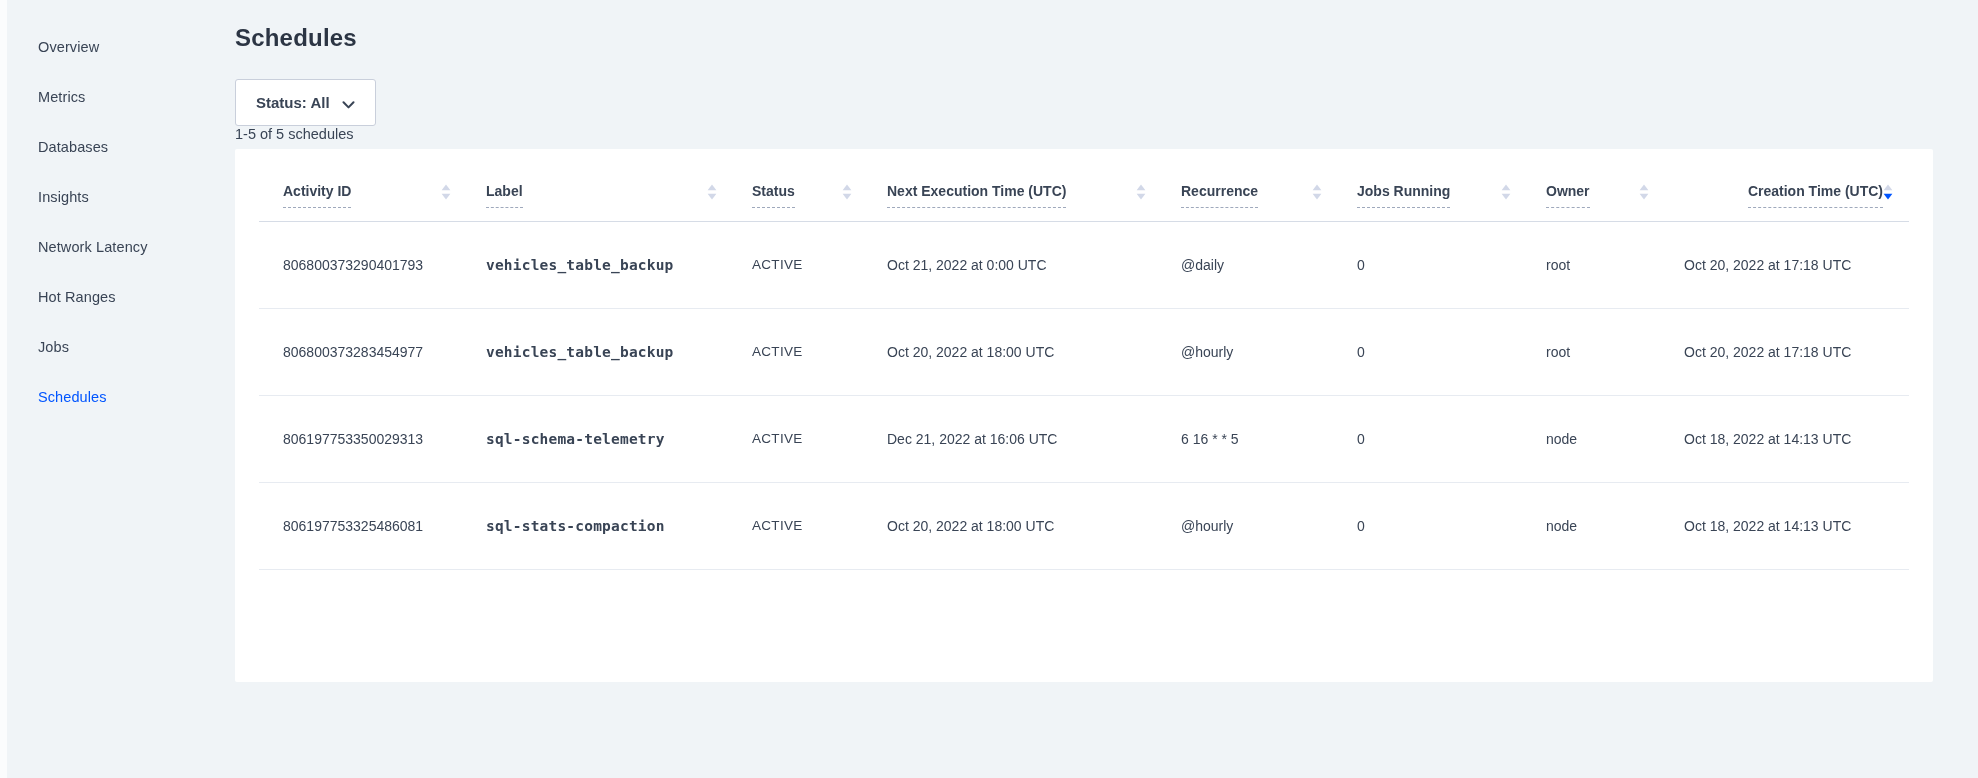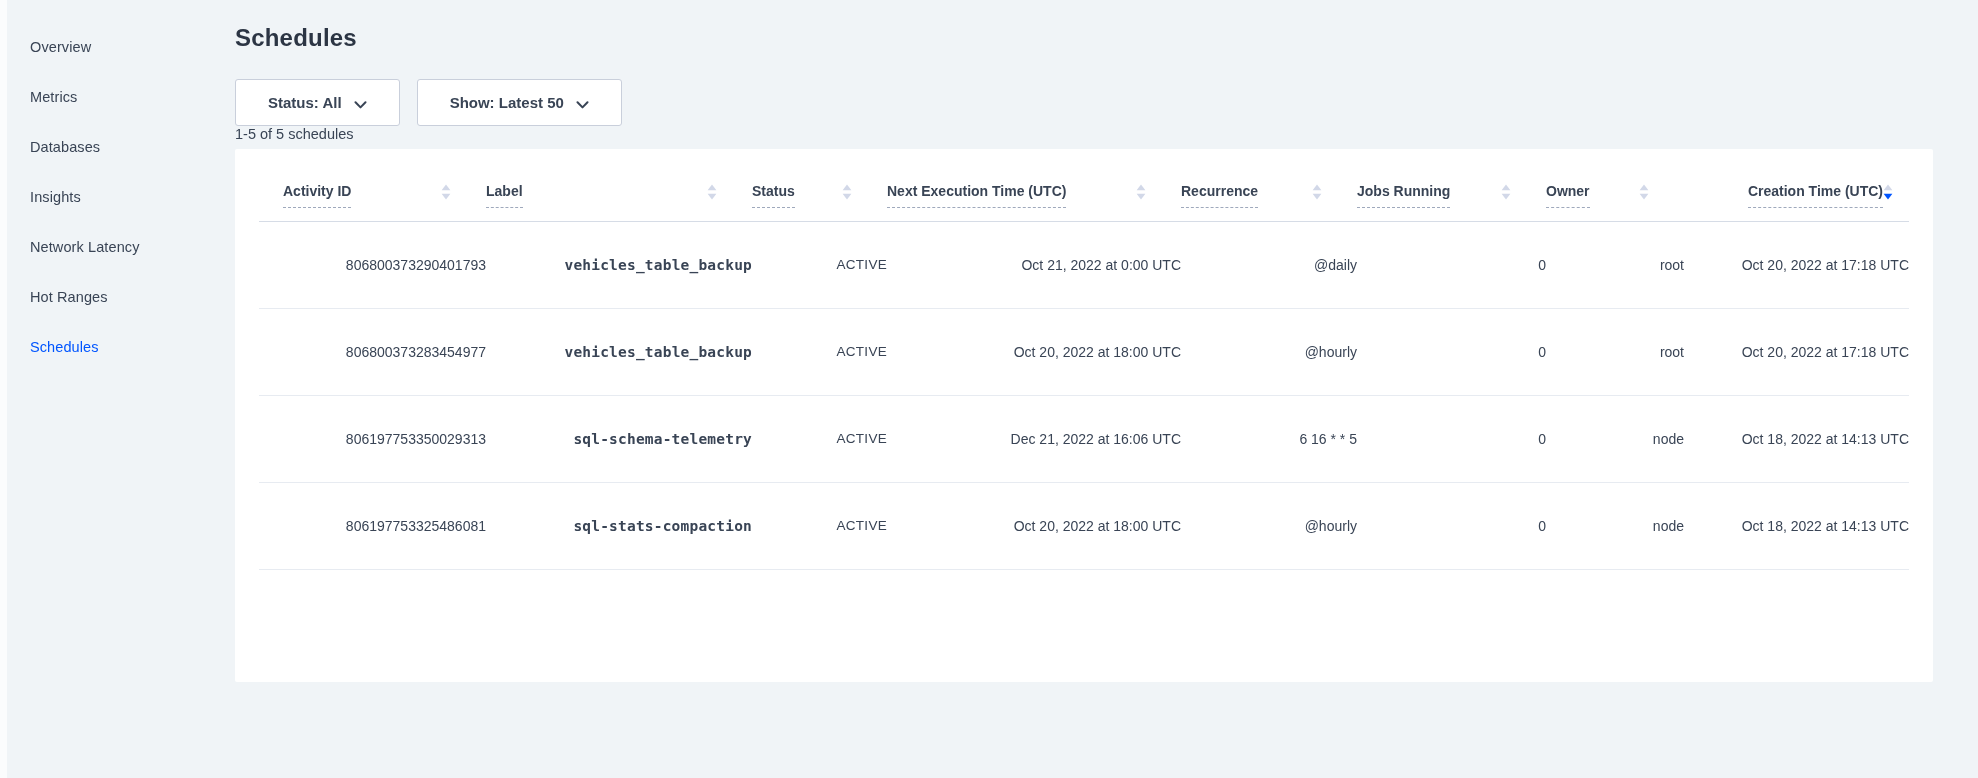--- a/index.html
+++ b/index.html
@@ -9,41 +9,41 @@
     background:#f0f4f7;
     color:#394455;
     position:relative;
   }
   .left-strip {
     position:absolute; left:0; top:0; width:7px; height:778px;
     background:#fbfcfd;
   }
   
   .sidebar {
-    position:absolute; left:7px; top:0; width:228px; height:778px;
+    position:absolute; left:15px; top:0; width:228px; height:778px;
     padding:22px 0 0 23px;
   }
   .nav-item {
     height:50px; display:flex; align-items:center;
     font-size:14.5px; font-weight:500; color:#394455;
     cursor:pointer; letter-spacing:.1px;
   }
   .nav-item.active { color:#0055ff; }
   
   .main { position:absolute; left:235px; top:0; width:1705px; }
   .page-title {
     margin-top:24px;
     font-size:24px; font-weight:700; color:#2c3544; letter-spacing:.2px;
   }
   .filters { margin-top:27px; display:flex; gap:17px; }
   .filter-btn {
     height:47px; background:#ffffff;
     border:1px solid #c9cfdb; border-radius:3px;
     display:flex; align-items:center; gap:12px;
-    padding:0 32px;
+    padding:0 20px;
     font-family:inherit; font-size:15px; font-weight:700; color:#394455;
     cursor:pointer;
   }
   .chevron { display:inline-block; margin-top:2px; }
   .results-count { font-size:14.5px; color:#394455; }
   
   .card {
     margin-top:7px; width:1698px; min-height:533px;
     background:#ffffff; padding:0 24px 26px 24px;
     border-radius:2px;
@@ -71,58 +71,51 @@
     font-size:14px; font-weight:700; color:#394455; line-height:16px;
     border-bottom:1px dashed #9fa9bc; padding-bottom:8px; white-space:nowrap;
   }
   .sort-icon { flex:0 0 auto; margin-top:1px; }
   .sort-icon .tri { fill:#d2d8e8; }
   .sort-icon.sort-desc .tri-down { fill:#0055ff; }
   td {
     height:87px; vertical-align:middle;
     font-size:14px; color:#394455;
     border-bottom:1px solid #e7ebf1;
-    white-space:nowrap; overflow:hidden;text-align:right;
+    white-space:nowrap; overflow:hidden;
   }
   td.first { padding-left:24px; }
   td.mono {
     font-family:"DejaVu Sans Mono","Liberation Mono",monospace;
     font-weight:700; font-size:14.5px; letter-spacing:.2px;
   }
   td.cell-status { font-size:13.5px; letter-spacing:.3px;margin-left:8px; }
 </style>
 </head>
 <body>
 
 <div class="left-strip"></div>
 
 <nav class="sidebar">
     <div class="nav-item">Overview</div>
     <div class="nav-item">Metrics</div>
     <div class="nav-item">Databases</div>
     <div class="nav-item">Insights</div>
     <div class="nav-item">Network Latency</div>
     <div class="nav-item">Hot Ranges</div>
+    <div class="nav-item">Jobs</div>
     <div class="nav-item active">Schedules</div>
   </nav>
 
 <div class="main">
   <h1 class="page-title">Schedules</h1>
 
   <div class="filters">
     <button class="filter-btn">
       <span>Status: All</span>
-      <span class="chevron">
-        <svg width="13" height="8" viewBox="0 0 13 8">
-            <path d="M1.5 1.2 L6.5 6.4 L11.5 1.2" fill="none" stroke="#394455" stroke-width="2" stroke-linecap="round" stroke-linejoin="round"></path>
-          </svg>
-      </span>
-    </button>
-    <button class="filter-btn">
-      <span>Show: Latest 50</span>
       <span class="chevron">
         <svg width="13" height="8" viewBox="0 0 13 8">
             <path d="M1.5 1.2 L6.5 6.4 L11.5 1.2" fill="none" stroke="#394455" stroke-width="2" stroke-linecap="round" stroke-linejoin="round"></path>
           </svg>
       </span>
     </button>
   </div>
 
   <div class="results-count">1-5 of 5 schedules</div>
 

